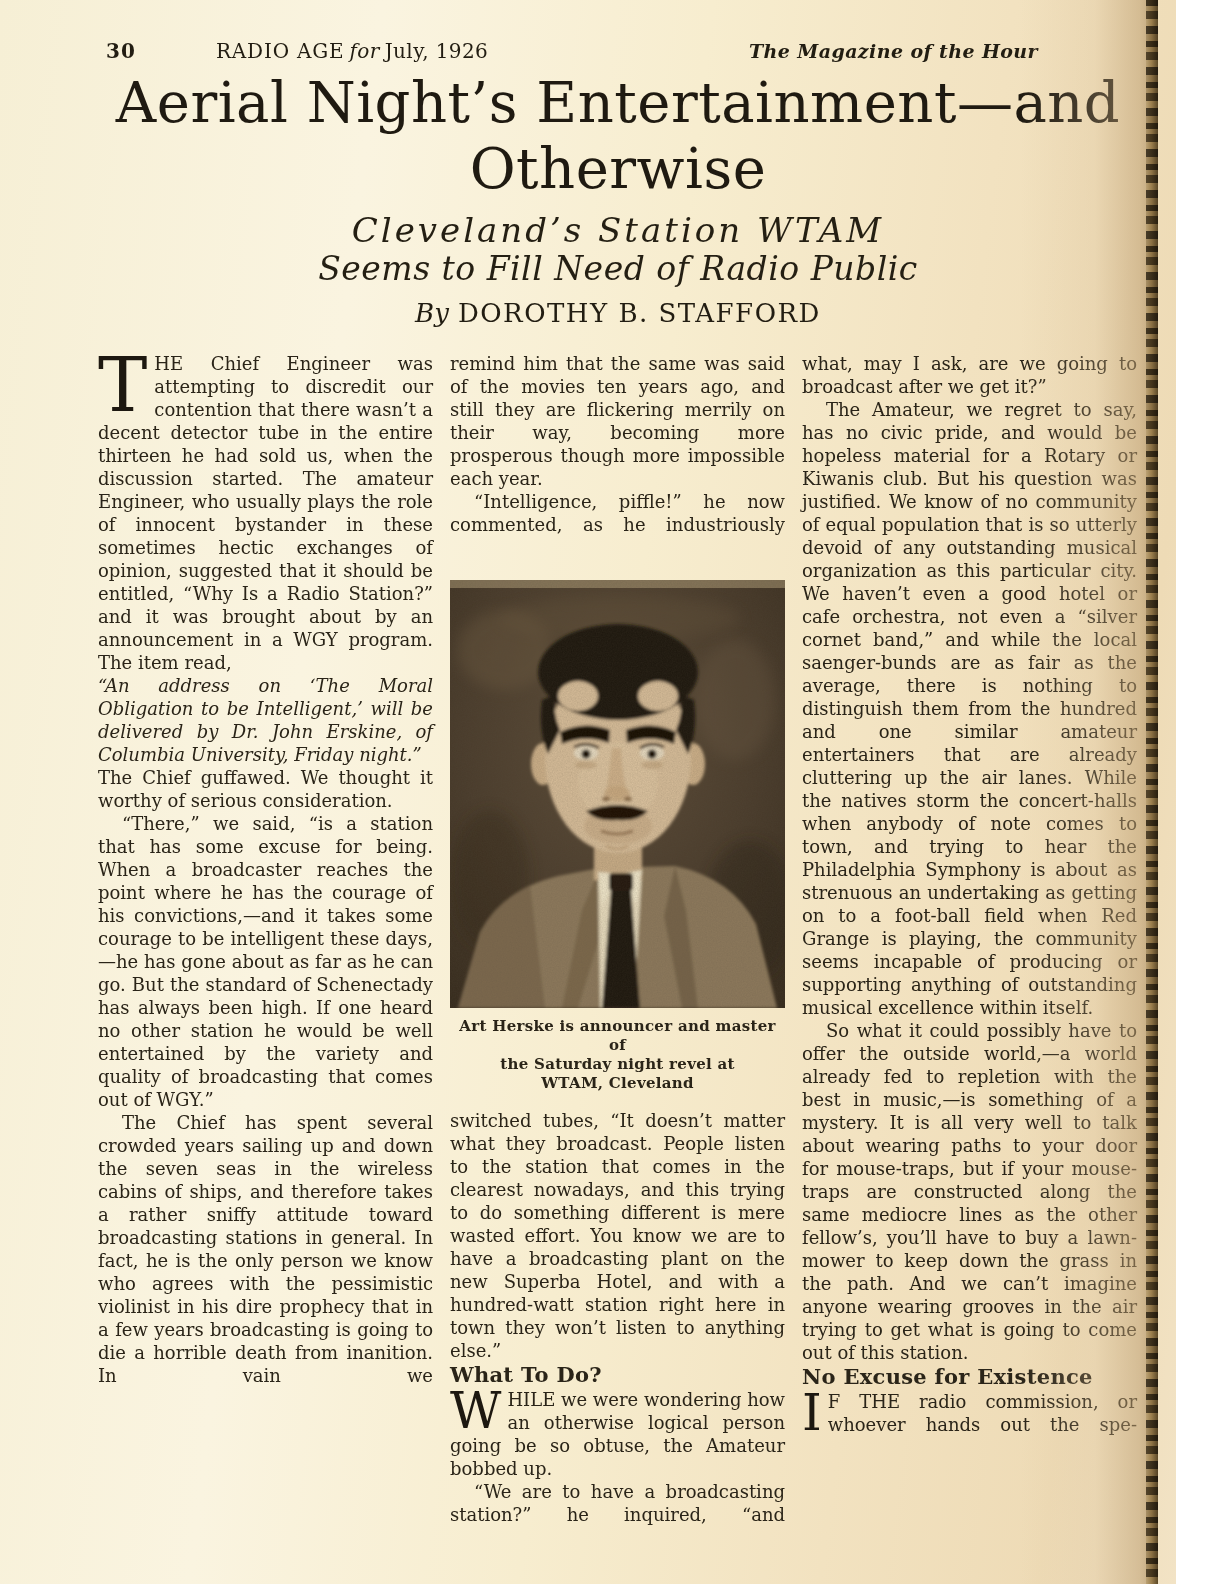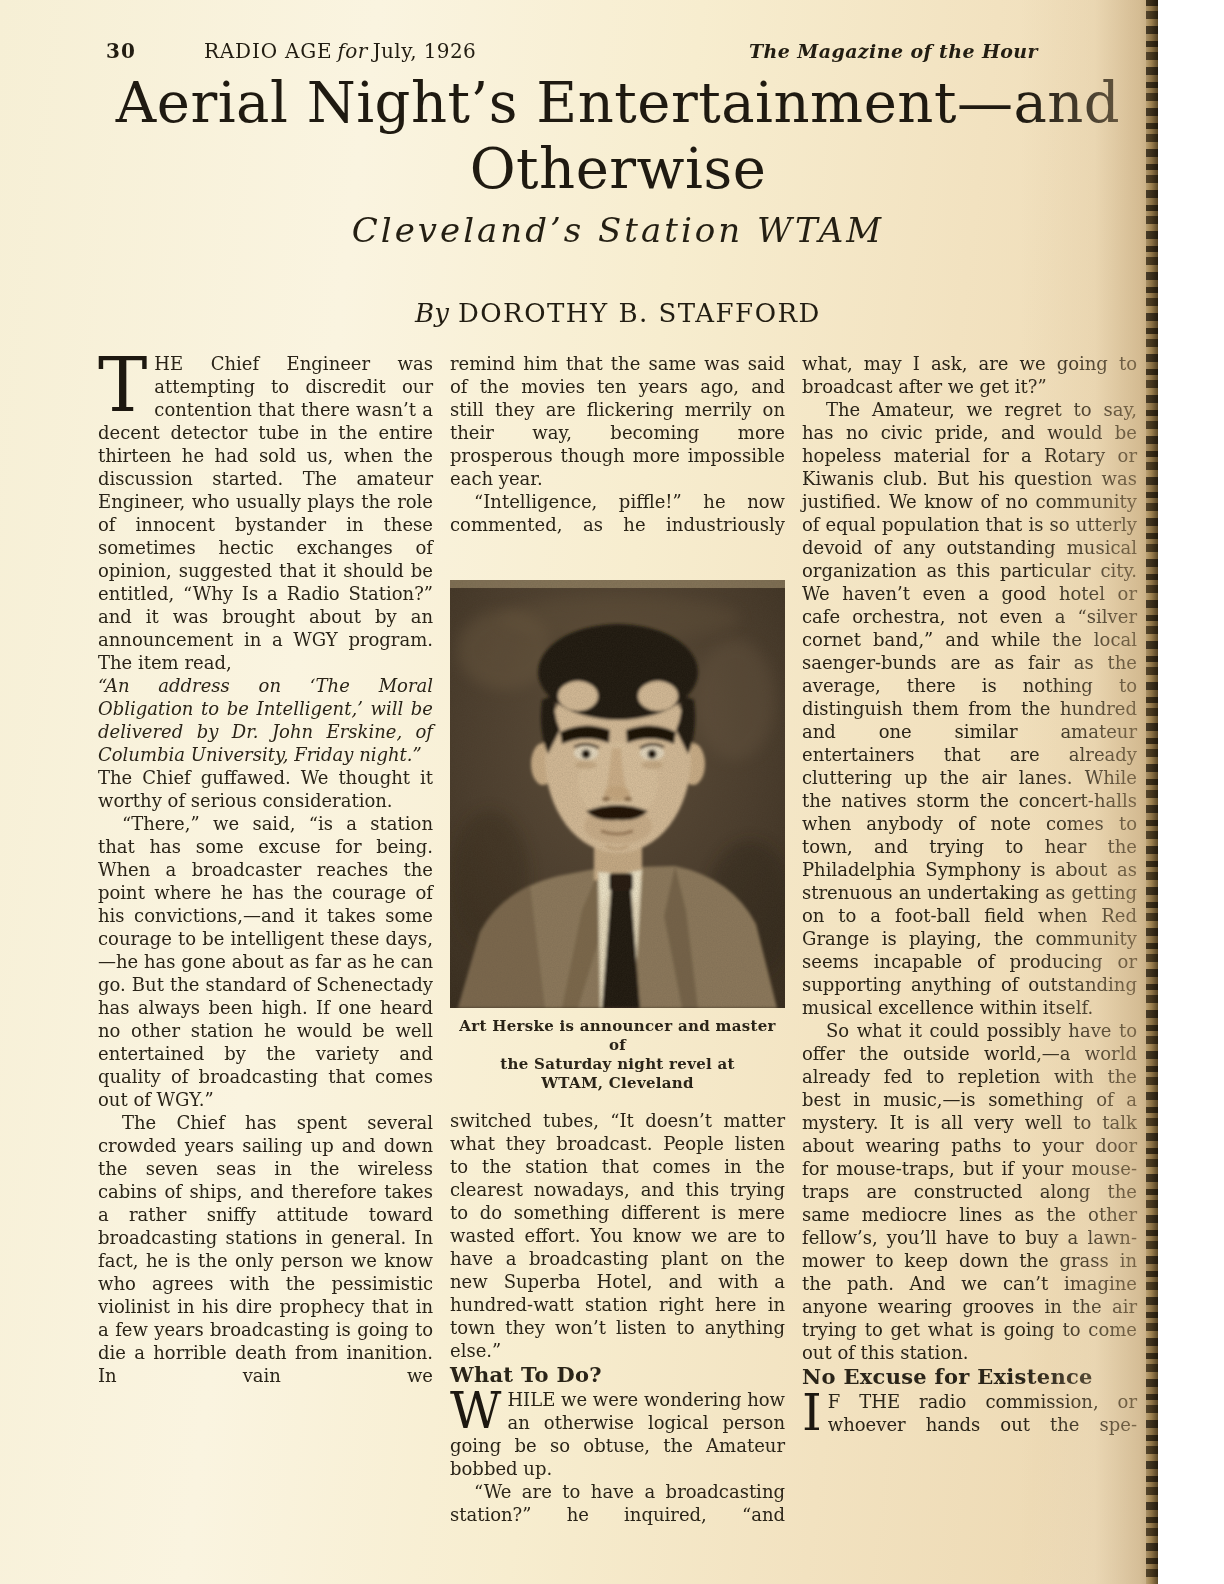--- a/index.html
+++ b/index.html
@@ -5,39 +5,40 @@
   html,body{margin:0;padding:0;}
   body{
     width:1224px;height:1584px;position:relative;overflow:hidden;
     background:#ffffff;
     font-family:"DejaVu Serif", serif;
     color:#2a2418;
   }
   .page{
     position:absolute;left:0;top:0;width:1156px;height:1584px;
     background:linear-gradient(97deg,#f6efd5 0%,#faf4e0 28%,#f7edcf 52%,#f2e2c0 74%,#eedbb6 90%,#f2e3c5 100%);
+    padding-left:20px;
   }
   .page-right-shade{
     position:absolute;left:1020px;top:0;width:136px;height:1584px;
     background:linear-gradient(90deg,rgba(216,190,150,0) 0%,rgba(216,190,150,.25) 55%,rgba(190,160,115,.55) 88%,rgba(160,130,85,.65) 100%);
   }
   .page-edge-speckle{
     position:absolute;left:1146px;top:0;width:12px;height:1584px;
     background:
       repeating-linear-gradient(180deg,
         rgba(46,38,20,.85) 0 6px, rgba(150,130,88,.5) 6px 11px,
         rgba(58,48,26,.8) 11px 19px, rgba(175,155,110,.45) 19px 26px,
         rgba(40,33,18,.8) 26px 34px, rgba(140,120,80,.5) 34px 41px),
       linear-gradient(90deg,#d9c49c 0%,#b59a68 45%,#6b5835 100%);
     background-blend-mode:multiply;
   }
   
   .header{position:absolute;top:38px;left:0;width:1156px;height:30px;font-size:20px;color:#221d12;}
   .pageno{position:absolute;left:106px;top:1px;font-weight:bold;letter-spacing:1px;}
-  .issue-line{position:absolute;left:204px;top:1px;letter-spacing:.4px;}
+  .issue-line{position:absolute;left:216px;top:1px;letter-spacing:.4px;}
   .issue-line .mag{letter-spacing:.8px;}
   .issue-line .forword{font-style:italic;margin:0 5px 0 5px;}
   .tagline{position:absolute;left:0;top:2px;width:1038px;text-align:right;font-style:italic;font-weight:bold;font-size:19px;letter-spacing:.4px;}
   
   .title{position:absolute;top:70px;left:98px;width:1040px;text-align:center;
     font-size:56px;line-height:66px;font-weight:normal;color:#1f1a11;letter-spacing:.5px;}
   .subtitle{position:absolute;top:210px;left:98px;width:1040px;text-align:center;font-style:italic;color:#241f13;}
   .sub1{font-size:34px;line-height:40px;letter-spacing:3px;}
   .sub2{font-size:33px;line-height:38px;letter-spacing:.5px;}
   .byline{position:absolute;top:298px;left:98px;width:1040px;text-align:center;font-size:26px;color:#221d12;}
@@ -73,20 +74,21 @@
     <div class="tagline">The Magazine of the Hour</div>
   </div>
 
   <div class="title">
     <div>Aerial Night’s Entertainment—and</div>
     <div>Otherwise</div>
   </div>
 
   <div class="subtitle">
     <div class="sub1">Cleveland’s Station WTAM</div>
+    <div class="sub2">Seems to Fill Need of Radio Public</div>
   </div>
 
   <div class="byline">
     <span class="by">By</span><span class="name">DOROTHY B. STAFFORD</span>
   </div>
 
   <div class="columns">
 
     <div class="col">
       <p><span class="dropcap dc3">T</span><span>HE Chief Engineer was attempting to discredit our contention that there wasn’t a decent detector tube in the entire thirteen he had sold us, when the discussion started. The amateur Engineer, who usually plays the role of innocent bystander in these sometimes hectic exchanges of opinion, suggested that it should be entitled, “Why Is a Radio Station?” and it was brought about by an announcement in a WGY program. The item read,</span></p>

